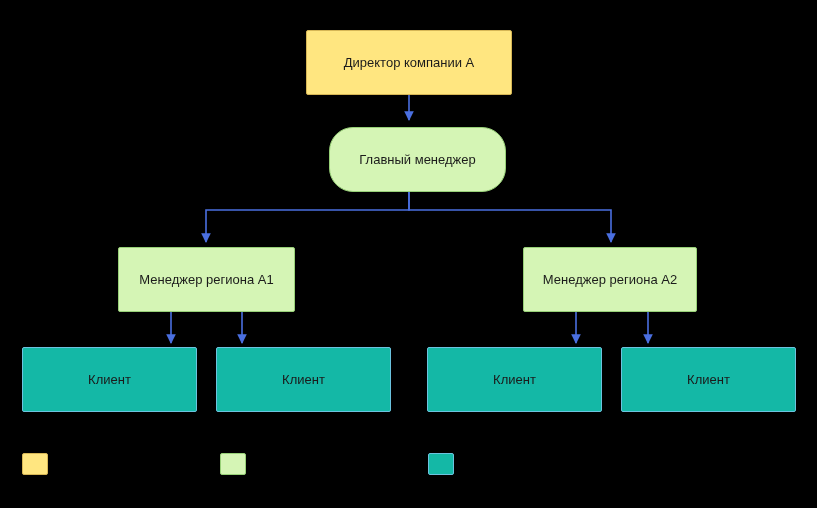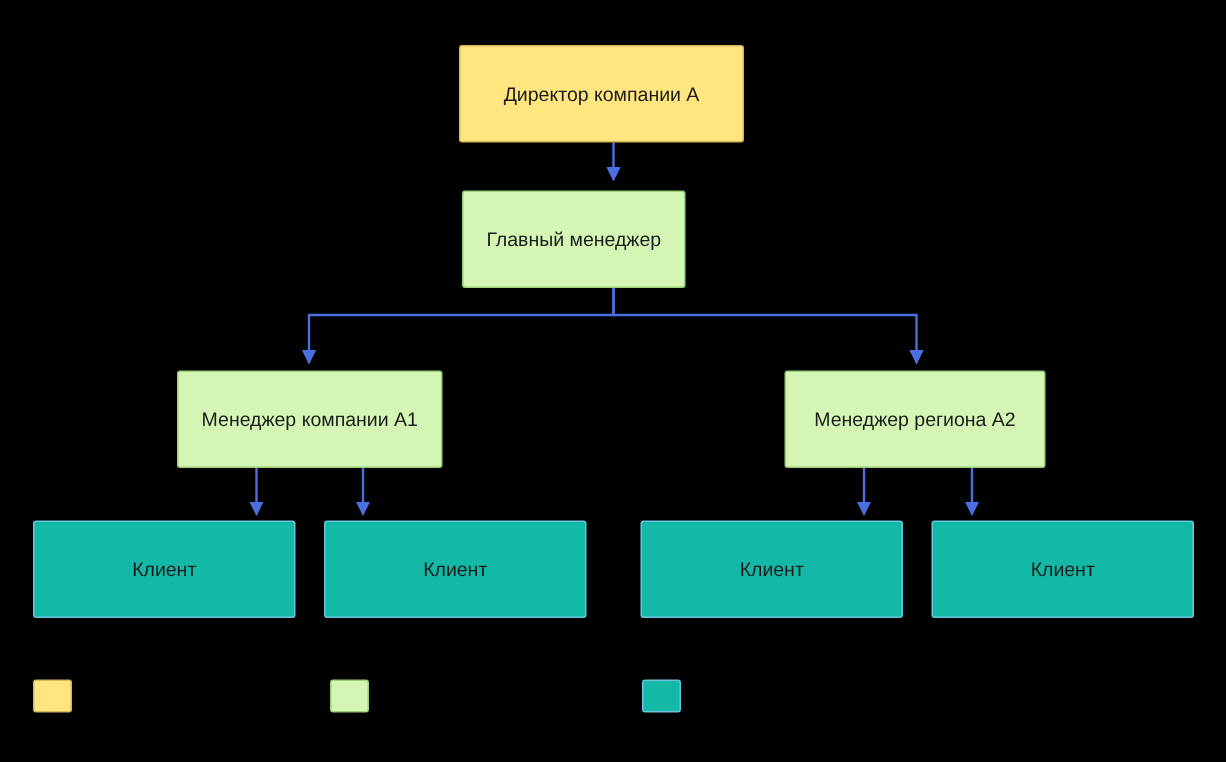--- a/index.html
+++ b/index.html
@@ -87,30 +87,30 @@
 
     <path d="M171,312 L171,343" stroke="#4a6fe0" stroke-width="1.6" fill="none" marker-end="url(#arrow)"></path>
 
     <path d="M242,312 L242,343" stroke="#4a6fe0" stroke-width="1.6" fill="none" marker-end="url(#arrow)"></path>
 
     <path d="M576,312 L576,343" stroke="#4a6fe0" stroke-width="1.6" fill="none" marker-end="url(#arrow)"></path>
 
     <path d="M648,312 L648,343" stroke="#4a6fe0" stroke-width="1.6" fill="none" marker-end="url(#arrow)"></path>
   </svg>
 
-  <div class="node node-director" style="left:306px; top:30px; width:190px; height:65px;">
+  <div class="node node-director" style="left:306px; top:30px; width:206px; height:65px;">
     <span>Директор компании А</span>
   </div>
 
-  <div class="node node-manager" style="left:308px; top:127px; width:149px; height:65px;">
+  <div class="node node-manager" style="left:329px; top:127px; width:177px; height:65px;border-radius:24px;">
     <span>Главный менеджер</span>
   </div>
 
   <div class="node node-manager" style="left:118px; top:247px; width:177px; height:65px;">
-    <span>Менеджер компании А1</span>
+    <span>Менеджер региона А1</span>
   </div>
 
   <div class="node node-manager" style="left:523px; top:247px; width:174px; height:65px;">
     <span>Менеджер региона А2</span>
   </div>
 
   <div class="node node-client" style="left:22px; top:347px; width:175px; height:65px;">
     <span>Клиент</span>
   </div>
 

